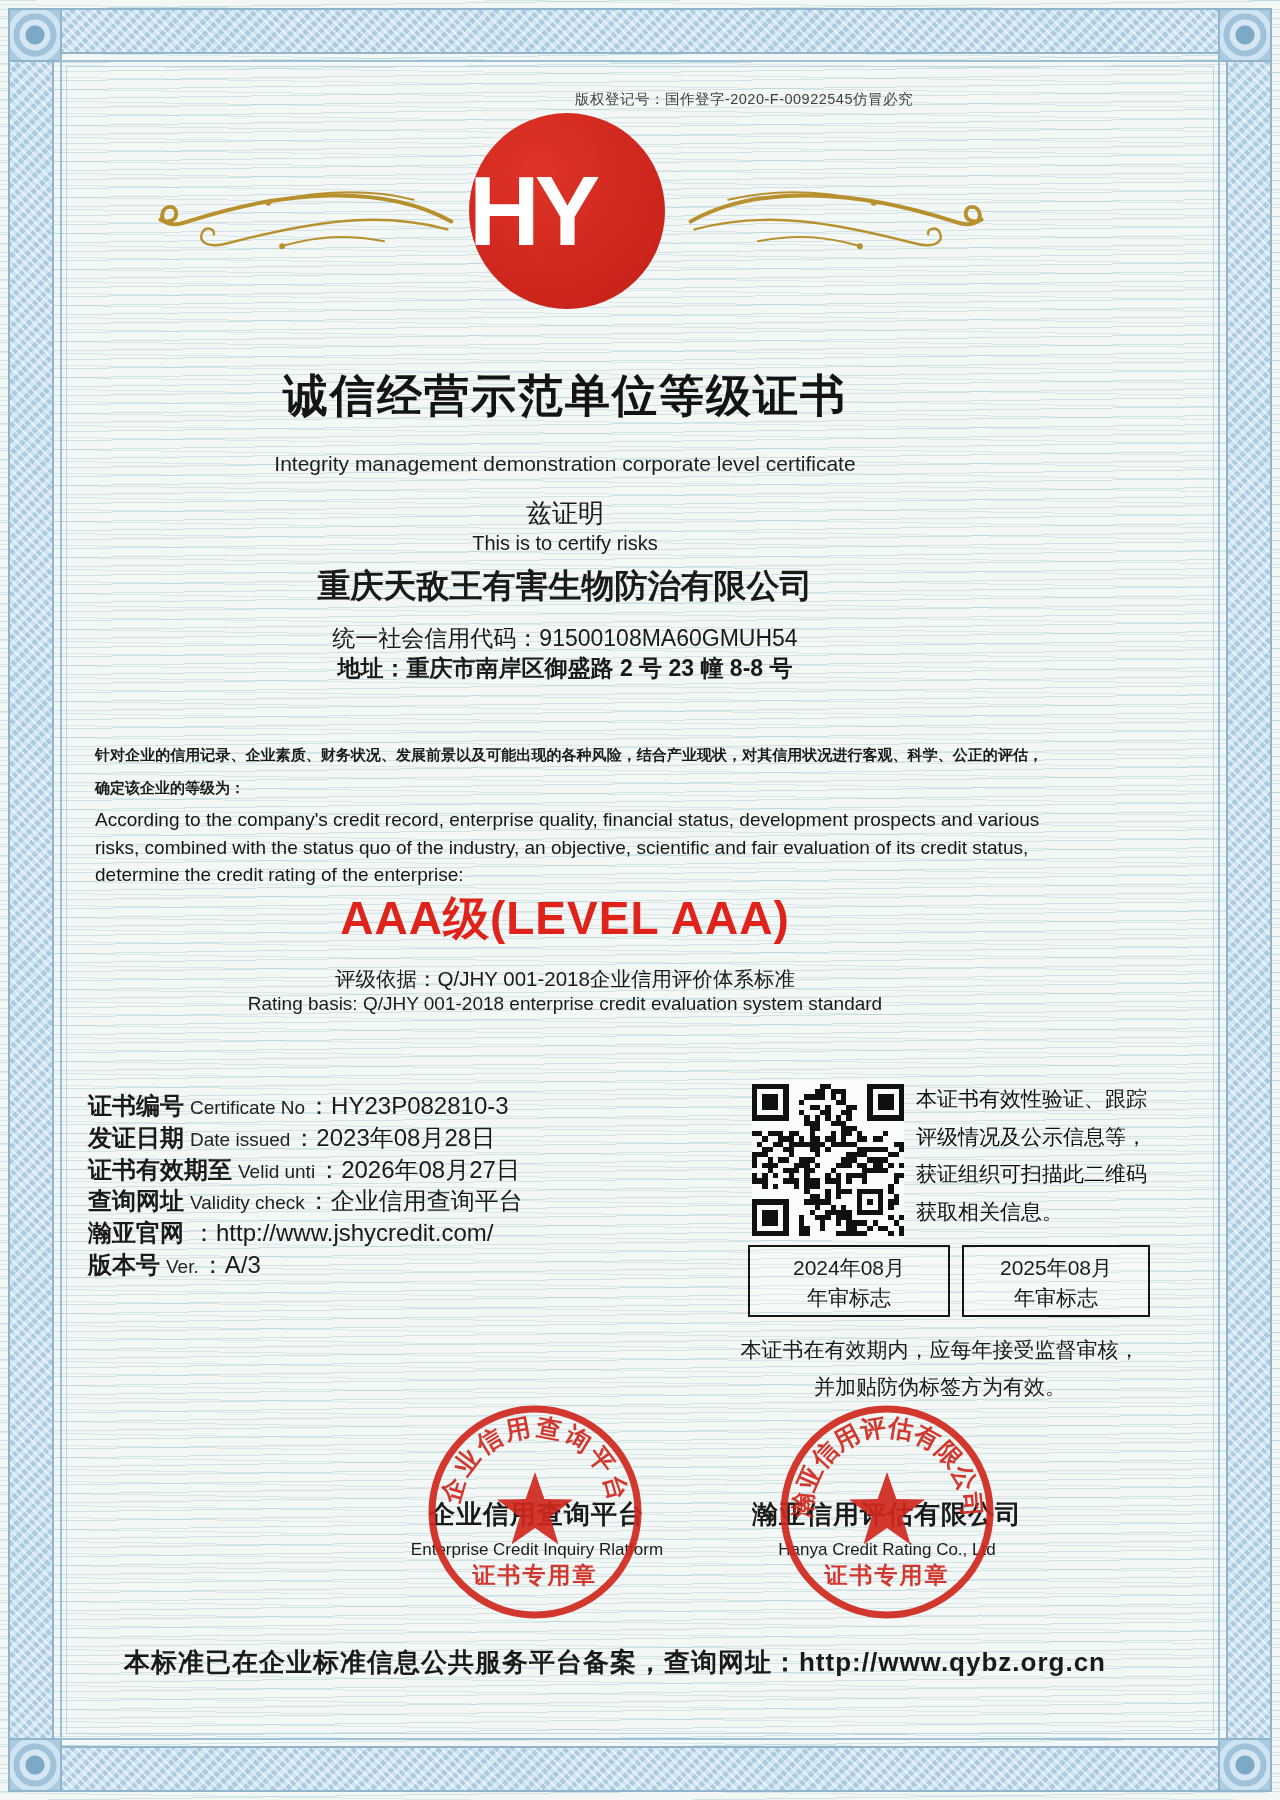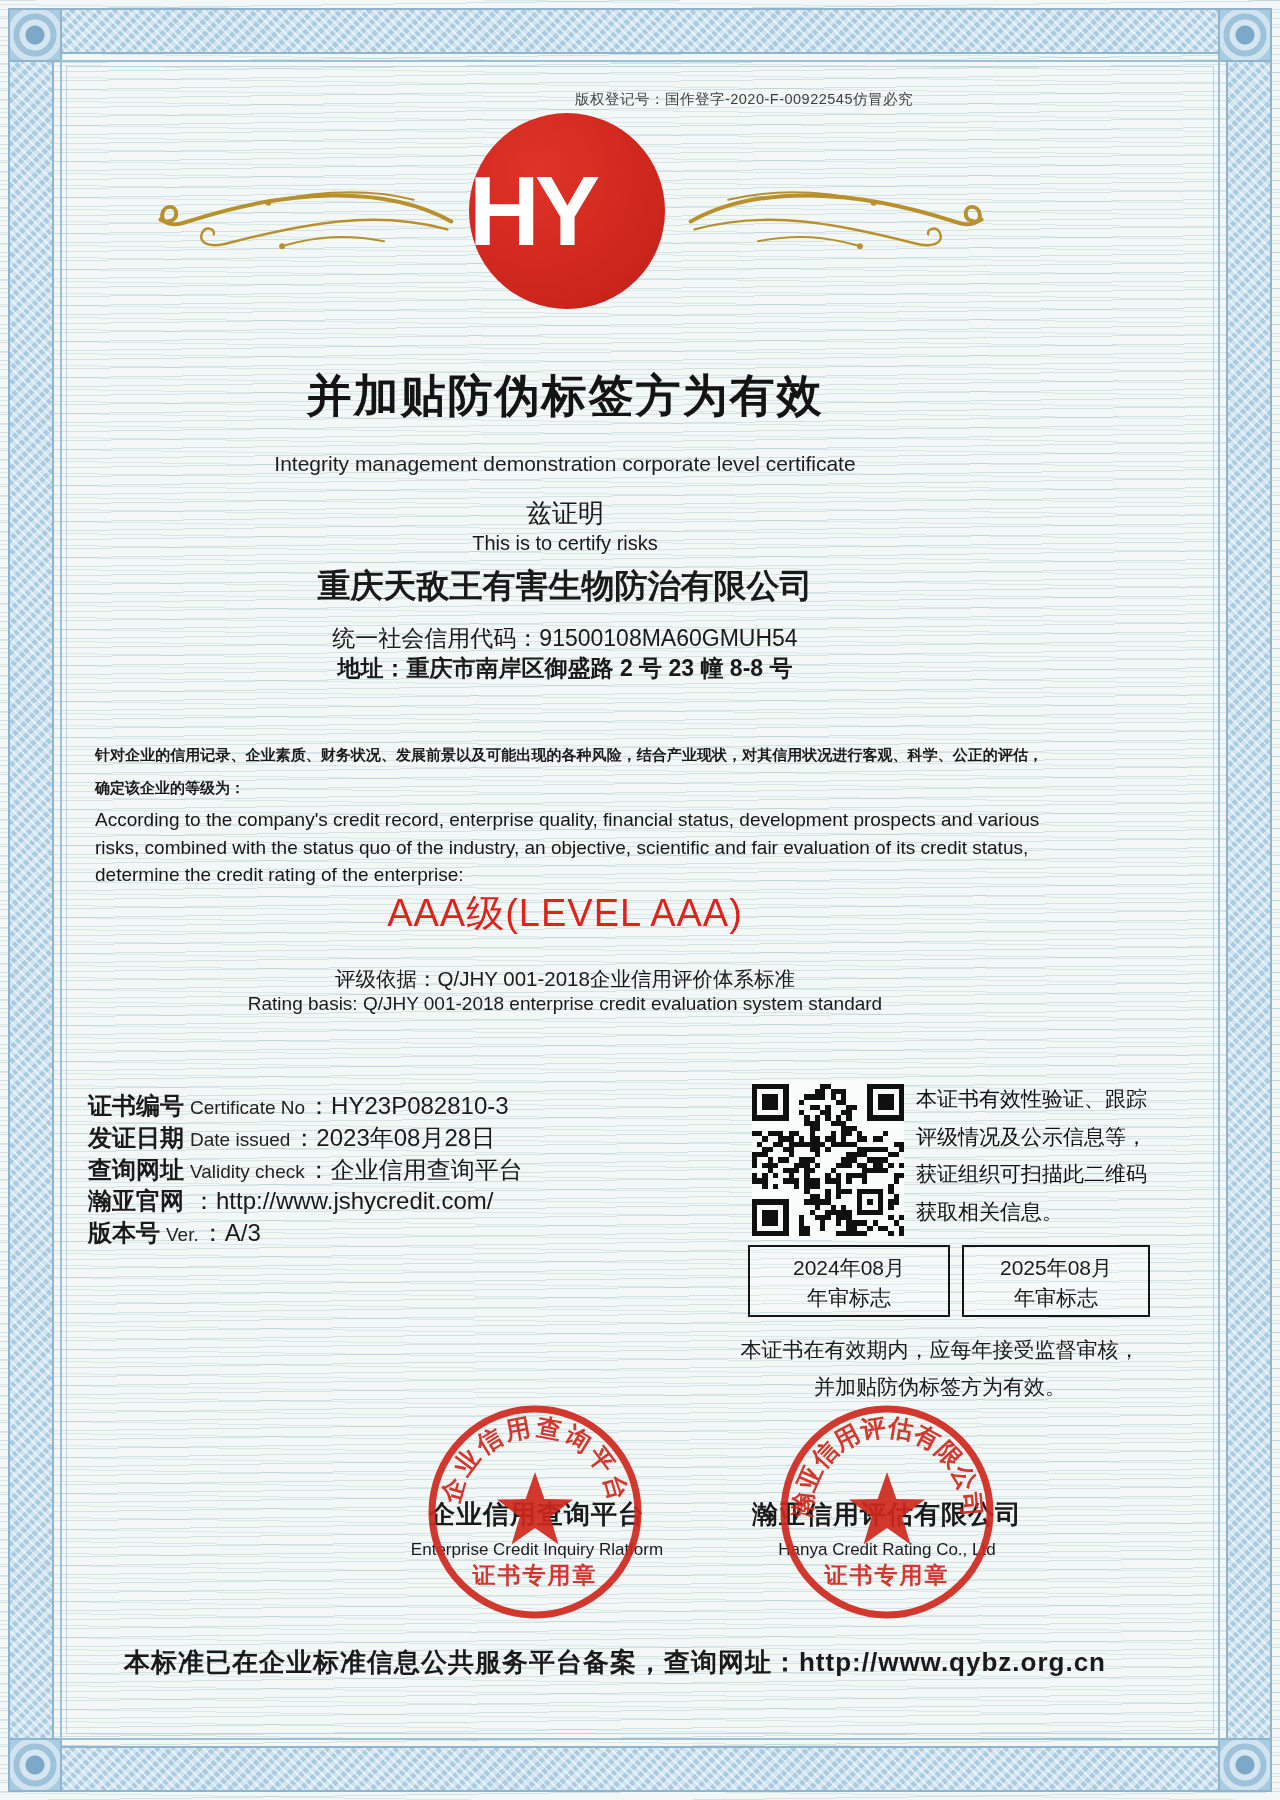--- a/index.html
+++ b/index.html
@@ -41,21 +41,21 @@
   .subtitle{top:452px;font-size:21px;color:#1d1d1d}
   .certify-zh{top:496px;font-size:26px}
   .certify-en{top:532px;font-size:20px}
   .company{top:564px;font-size:33px;font-weight:bold}
   .credit-code{top:623px;font-size:23px;font-weight:normal}
   .address{top:653px;font-size:23px;font-weight:bold}
 
   .para-zh{left:95px;top:738px;width:948px;font-size:15px;line-height:33px;font-weight:bold;text-align:justify}
   .para-en{left:95px;top:806px;width:948px;font-size:19px;line-height:27.5px;color:#161616}
 
-  .rating{top:888px;font-size:38px;font-weight:normal;color:#df231b;letter-spacing:1px}
+  .rating{top:888px;font-size:46px;font-weight:bold;color:#df231b;letter-spacing:1px}
   .basis-zh{top:965px;font-size:20.5px}
   .basis-en{top:993px;font-size:19px}
 
   .details{left:88px;top:1090px}
   .dline{height:31.8px;white-space:nowrap;font-size:24px}
   .dline .zh{font-weight:bold;margin-right:6px}
   .dline .zh:empty{margin:0}
   .dline .en{font-size:19px;margin-right:2px;color:#222}
   .dline .val{font-size:24px}
 
@@ -124,41 +124,44 @@
     <g class="gold">
       <path stroke-width="4" d="M318,50 C250,12 150,18 52,50 C36,56 24,52 26,42 C28,33 40,33 40,42 C40,50 30,52 24,48"></path>
       <path stroke-width="2.5" d="M314,58 C240,38 170,52 92,72 C74,77 62,72 66,62 C69,55 79,56 78,63"></path>
       <path stroke-width="2" d="M280,28 C230,16 180,20 136,30"></path>
       <path stroke-width="2" d="M250,70 C210,62 180,66 150,74"></path>
     </g>
     <circle cx="133" cy="31" r="3" fill="#b8902e"></circle>
     <circle cx="147" cy="75" r="3" fill="#b8902e"></circle>
   </svg>
 
-  <div class="abs centered title">并加贴防伪标签方为有效</div>
+  <div class="abs centered title">诚信经营示范单位等级证书</div>
   <div class="abs centered subtitle">Integrity management demonstration corporate level certificate</div>
   <div class="abs centered certify-zh">兹证明</div>
   <div class="abs centered certify-en">This is to certify risks</div>
   <div class="abs centered company">重庆天敌王有害生物防治有限公司</div>
   <div class="abs centered credit-code">统一社会信用代码：91500108MA60GMUH54</div>
   <div class="abs centered address">地址：重庆市南岸区御盛路 2 号 23 幢 8-8 号</div>
 
   <div class="abs para-zh">针对企业的信用记录、企业素质、财务状况、发展前景以及可能出现的各种风险，结合产业现状，对其信用状况进行客观、科学、公正的评估，确定该企业的等级为：</div>
   <div class="abs para-en">According to the company's credit record, enterprise quality, financial status, development prospects and various risks, combined with the status quo of the industry, an objective, scientific and fair evaluation of its credit status, determine the credit rating of the enterprise:</div>
 
   <div class="abs centered rating">AAA级(LEVEL AAA)</div>
   <div class="abs centered basis-zh">评级依据：Q/JHY 001-2018企业信用评价体系标准</div>
   <div class="abs centered basis-en">Rating basis: Q/JHY 001-2018 enterprise credit evaluation system standard</div>
 
   <div class="abs details">
     <div class="dline">
       <span class="zh">证书编号</span><span class="en">Certificate No</span><span class="val">：HY23P082810-3</span>
     </div>
     <div class="dline">
       <span class="zh">发证日期</span><span class="en">Date issued</span><span class="val">：2023年08月28日</span>
+    </div>
+    <div class="dline">
+      <span class="zh">证书有效期至</span><span class="en">Velid unti</span><span class="val">：2026年08月27日</span>
     </div>
     <div class="dline">
       <span class="zh">查询网址</span><span class="en">Validity check</span><span class="val">：企业信用查询平台</span>
     </div>
     <div class="dline">
       <span class="zh">瀚亚官网</span><span class="en"></span><span class="val">：http://www.jshycredit.com/</span>
     </div>
     <div class="dline">
       <span class="zh">版本号</span><span class="en">Ver.</span><span class="val">：A/3</span>
     </div>

